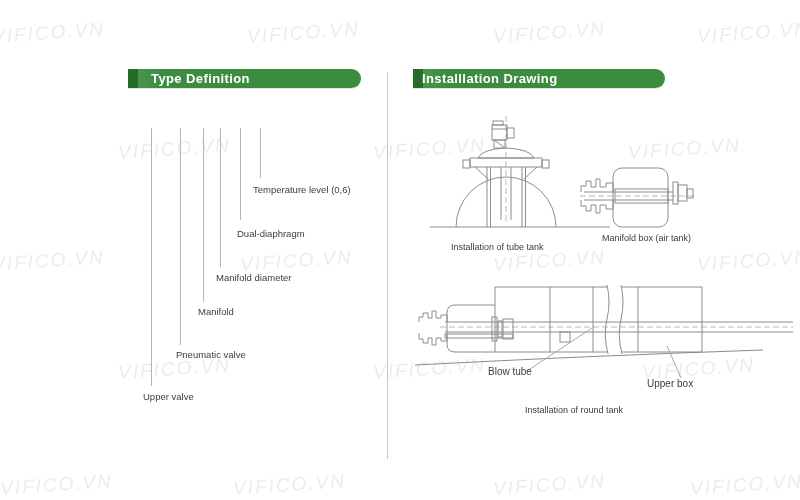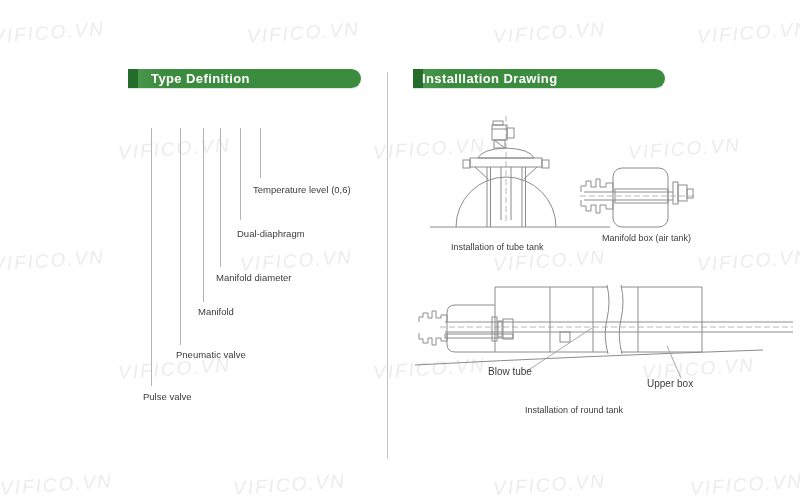--- a/index.html
+++ b/index.html
@@ -62,21 +62,21 @@
   <div class="vline" style="left:203px;top:128px;height:174px"></div>
   <div class="vline" style="left:220px;top:128px;height:139px"></div>
   <div class="vline" style="left:240px;top:128px;height:92px"></div>
   <div class="vline" style="left:260px;top:128px;height:50px"></div>
 
   <div class="tlabel" style="left:253px;top:184px">Temperature level (0,6)</div>
   <div class="tlabel" style="left:237px;top:228px">Dual-diaphragm</div>
   <div class="tlabel" style="left:216px;top:272px">Manifold diameter</div>
   <div class="tlabel" style="left:198px;top:306px">Manifold</div>
   <div class="tlabel" style="left:176px;top:349px">Pneumatic valve</div>
-  <div class="tlabel" style="left:143px;top:391px">Pulse valve</div>
+  <div class="tlabel" style="left:143px;top:391px">Upper valve</div>
 
   <div class="hbar" style="left:413px;top:69px;width:252px">
     <span class="notch"></span>
     <span class="htext" style="padding-left:9px">Installlation Drawing</span>
   </div>
 
   <svg class="draw" style="left:430px;top:112px" width="180" height="136" viewBox="0 0 180 136" fill="none" stroke="#8c8c8c" stroke-width="1">
     <line x1="0" y1="115" x2="180" y2="115"></line>
     <path d="M26,115 A50,50 0 0 1 126,115"></path>
     <line x1="76" y1="4" x2="76" y2="112" stroke-width="0.6" stroke-dasharray="6,3"></line>

